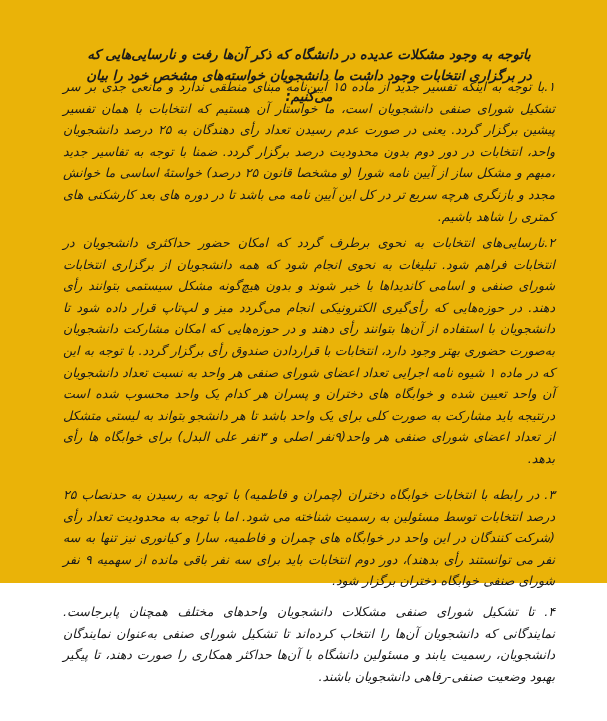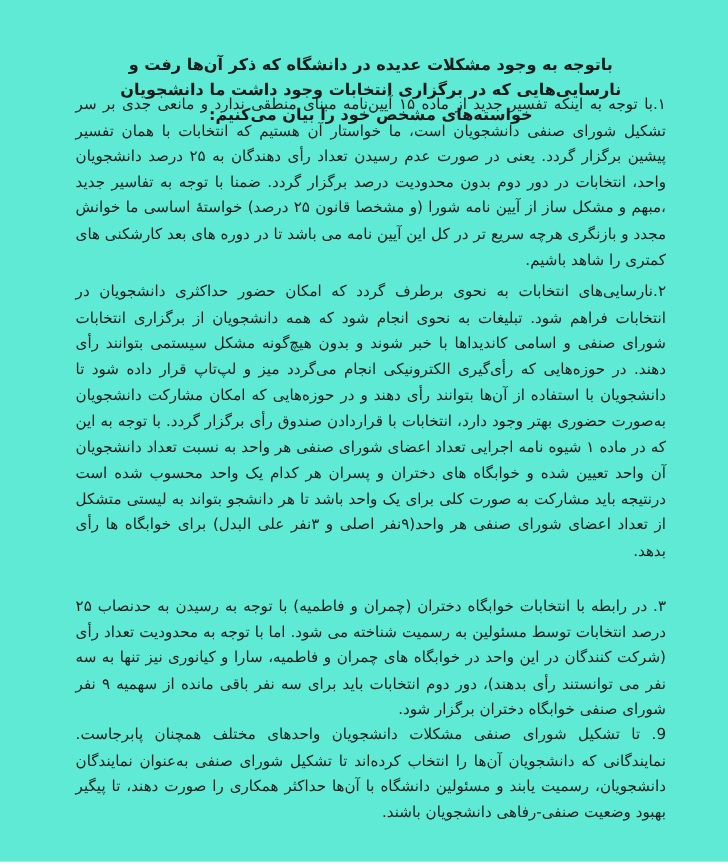--- a/index.html
+++ b/index.html
@@ -13,22 +13,23 @@
       overflow: hidden;
       position: relative;
       font-family: "DejaVu Sans", sans-serif;
       color: #1a1a1a;
     }
     .page {
       position: absolute;
       left: 0;
       top: 0;
       width: 607px;
-      height: 718px;
-      background: #5eead4;
+      height: 583px;
+      background: #eab308;
+      font-style: italic;
     }
     .doc {
       position: absolute;
       right: 52px;
       width: 492px;
       direction: rtl;
       text-align: justify;
       text-align-last: right;
     }
     .intro {
@@ -41,29 +42,29 @@
       padding: 0 16px;
       box-sizing: border-box;
     }
     .para {
       font-size: 12.6px;
       line-height: 21.6px;
       margin: 0;
     }
     #p1 { top: 76px; }
     #p2 { top: 232px; }
-    #p3 { top: 494px; }
+    #p3 { top: 484px; }
     #p4 { top: 601px; }
   </style>
 </head>
 <body>
 
 <div class="page">
   <div class="doc intro" id="intro">باتوجه به وجود مشکلات عدیده در دانشگاه که ذکر آن‌ها رفت و نارسایی‌هایی که در برگزاری انتخابات وجود داشت ما دانشجویان خواسته‌های مشخص خود را بیان می‌کنیم:</div>
 
   <p class="doc para" id="p1">۱.با توجه به اینکه تفسیر جدید از ماده ۱۵ آیین‌نامه مبنای منطقی ندارد و مانعی جدی بر سر تشکیل شورای صنفی دانشجویان است، ما خواستار آن هستیم که انتخابات با همان تفسیر پیشین برگزار گردد. یعنی در صورت عدم رسیدن تعداد رأی دهندگان به ۲۵ درصد دانشجویان واحد، انتخابات در دور دوم بدون محدودیت درصد برگزار گردد. ضمنا با توجه به تفاسیر جدید ،مبهم و مشکل ساز از آیین نامه شورا (و مشخصا قانون ۲۵ درصد) خواستهٔ اساسی ما خوانش مجدد و بازنگری هرچه سریع تر در کل این آیین نامه می باشد تا در دوره های بعد کارشکنی های کمتری را شاهد باشیم.</p>
 
   <p class="doc para" id="p2">۲.نارسایی‌های انتخابات به نحوی برطرف گردد که امکان حضور حداکثری دانشجویان در انتخابات فراهم شود. تبلیغات به نحوی انجام شود که همه دانشجویان از برگزاری انتخابات شورای صنفی و اسامی کاندیداها با خبر شوند و بدون هیچ‌گونه مشکل سیستمی بتوانند رأی دهند. در حوزه‌هایی که رأی‌گیری الکترونیکی انجام می‌گردد میز و لپ‌تاپ قرار داده شود تا دانشجویان با استفاده از آن‌ها بتوانند رأی دهند و در حوزه‌هایی که امکان مشارکت دانشجویان به‌صورت حضوری بهتر وجود دارد، انتخابات با قراردادن صندوق رأی برگزار گردد. با توجه به این که در ماده ۱ شیوه نامه اجرایی تعداد اعضای شورای صنفی هر واحد به نسبت تعداد دانشجویان آن واحد تعیین شده و خوابگاه های دختران و پسران هر کدام یک واحد محسوب شده است درنتیجه باید مشارکت به صورت کلی برای یک واحد باشد تا هر دانشجو بتواند به لیستی متشکل از تعداد اعضای شورای صنفی هر واحد(۹نفر اصلی و ۳نفر علی البدل) برای خوابگاه ها رأی بدهد.</p>
 
   <p class="doc para" id="p3">۳. در رابطه با انتخابات خوابگاه دختران (چمران و فاطمیه) با توجه به رسیدن به حدنصاب ۲۵ درصد انتخابات توسط مسئولین به رسمیت شناخته می شود. اما با توجه به محدودیت تعداد رأی (شرکت کنندگان در این واحد در خوابگاه های چمران و فاطمیه، سارا و کیانوری نیز تنها به سه نفر می توانستند رأی بدهند)، دور دوم انتخابات باید برای سه نفر باقی مانده از سهمیه ۹ نفر شورای صنفی خوابگاه دختران برگزار شود.</p>
 
-  <p class="doc para" id="p4">9. تا تشکیل شورای صنفی مشکلات دانشجویان واحدهای مختلف همچنان پابرجاست. نمایندگانی که دانشجویان آن‌ها را انتخاب کرده‌اند تا تشکیل شورای صنفی به‌عنوان نمایندگان دانشجویان، رسمیت یابند و مسئولین دانشگاه با آن‌ها حداکثر همکاری را صورت دهند، تا پیگیر بهبود وضعیت صنفی-رفاهی دانشجویان باشند.</p>
+  <p class="doc para" id="p4">۴. تا تشکیل شورای صنفی مشکلات دانشجویان واحدهای مختلف همچنان پابرجاست. نمایندگانی که دانشجویان آن‌ها را انتخاب کرده‌اند تا تشکیل شورای صنفی به‌عنوان نمایندگان دانشجویان، رسمیت یابند و مسئولین دانشگاه با آن‌ها حداکثر همکاری را صورت دهند، تا پیگیر بهبود وضعیت صنفی-رفاهی دانشجویان باشند.</p>
 </div>
 
 </body></html>

